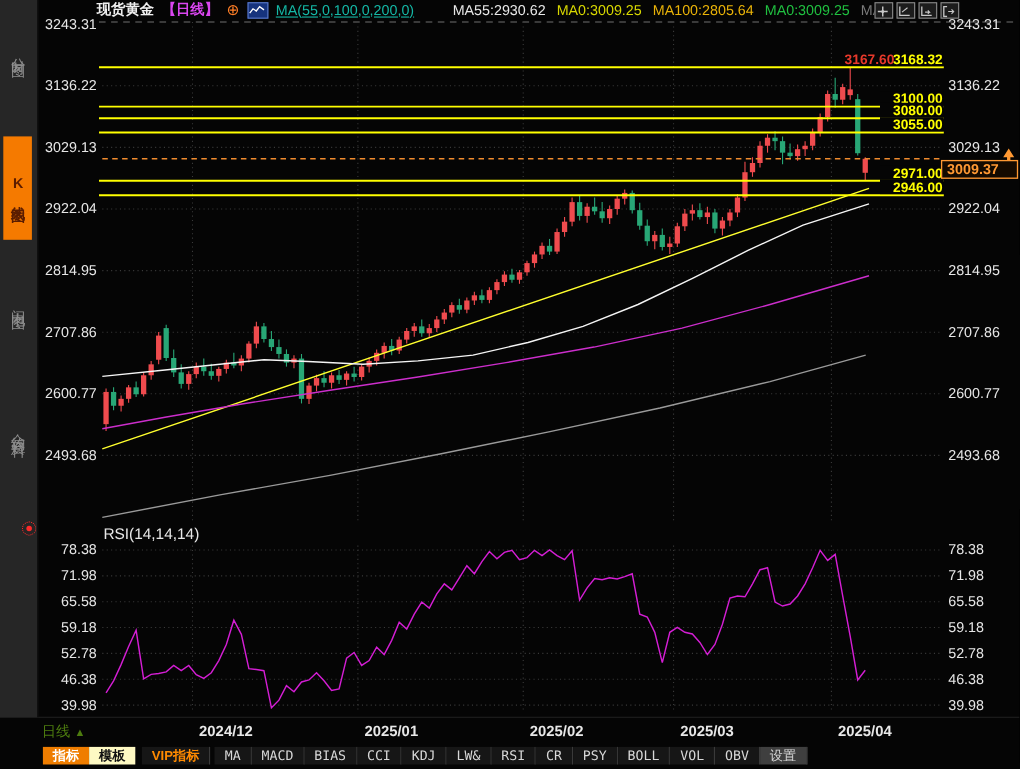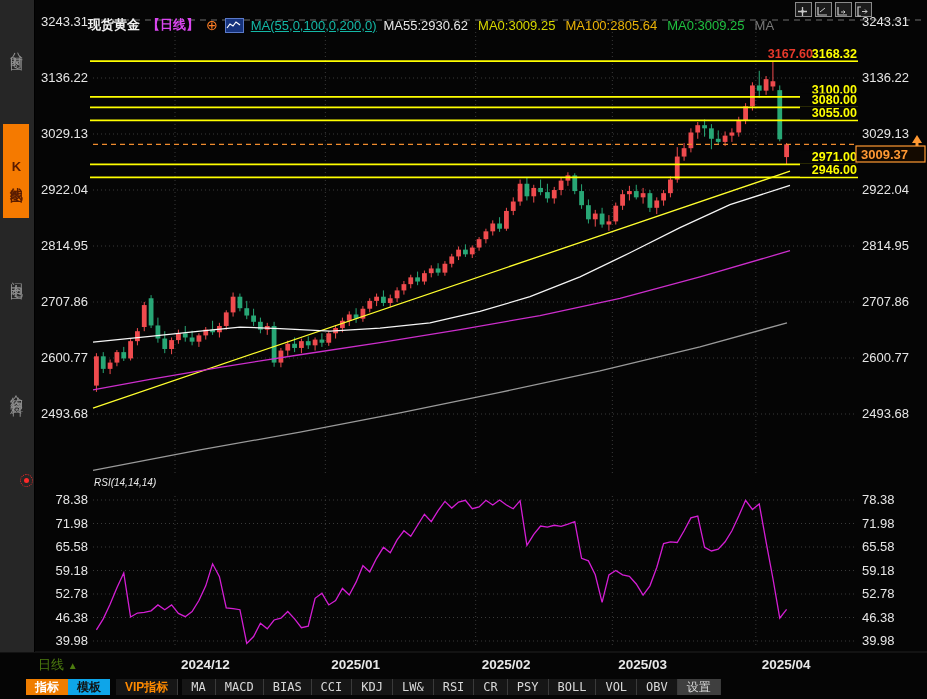--- a/index.html
+++ b/index.html
@@ -9,41 +9,41 @@
   
   #sidebar{position:absolute;left:0;top:0;width:34px;height:652px;background:#262626;border-right:1px solid #000;}
   .side-tab{position:absolute;left:3px;width:26px;writing-mode:vertical-rl;text-orientation:upright;
             letter-spacing:3px;font-size:13px;color:#8f8f8f;text-align:center;cursor:pointer;
             padding:4px 0;line-height:26px;}
   .side-tab.active{background:#f57a00;color:#5a1c00;font-weight:bold;}
   #record-icon{position:absolute;left:20px;top:474px;width:11px;height:11px;border:1px dotted #ff2a2a;
                border-radius:50%;}
   #record-icon::after{content:"";position:absolute;left:3px;top:3px;width:5px;height:5px;background:#ff2a2a;border-radius:50%;}
   
-  #header{position:absolute;left:88px;top:17px;height:16px;display:flex;align-items:center;gap:7px;
+  #header{position:absolute;left:88px;top:1px;height:16px;display:flex;align-items:center;gap:7px;
           font-size:13px;font-weight:bold;white-space:nowrap;}
   #hdr-symbol{color:#f0f0f0;}
   #hdr-period{color:#d946ef;}
   #add-icon{color:#ff7f27;font-size:14px;font-weight:normal;cursor:pointer;}
   #chart-mini-icon{width:17px;height:13px;background:#16337d;border:1px solid #5a79c8;display:inline-block;position:relative;cursor:pointer;}
   #hdr-ma-settings{color:#14b8a6;font-weight:normal;text-decoration:underline;}
   .ma-val{font-weight:normal;}
   #win-controls{position:absolute;left:795px;top:2px;display:flex;gap:3px;}
   .wc{width:15px;height:13px;border:1px solid #8a8a8a;background:#1c1c1c;color:#c8c8c8;cursor:pointer;}
   
-  #rsi-header{position:absolute;left:94px;top:477px;display:flex;gap:12px;font-size:10px;white-space:nowrap;font-style:italic;}
+  #rsi-header{position:absolute;left:94px;top:477px;display:flex;gap:12px;font-size:14px;white-space:nowrap;}
   
   #xaxis-period{position:absolute;left:38px;top:656px;color:#4d7c0f;font-size:13px;font-weight:normal;cursor:pointer;text-align:center;}
   
-  #toolbar{position:absolute;left:26px;top:679px;height:16px;display:flex;align-items:stretch;font-size:12px;}
+  #toolbar{position:absolute;left:39px;top:679px;height:16px;display:flex;align-items:stretch;font-size:12px;}
   .tb-item{display:flex;align-items:center;padding:0 9px;color:#d8d8d8;background:#161616;
            border-right:1px solid #3a3a3a;cursor:pointer;font-family:"DejaVu Sans Mono","Liberation Sans",monospace;}
   .tb-item.cn{font-family:"Liberation Sans",sans-serif;}
   .tb-item.active-orange{background:#ef7d00;color:#fff;font-weight:bold;border-right:none;}
-  .tb-item.light{background:#0ea5e9;color:#111;font-weight:bold;border-right:none;margin-right:6px;}
+  .tb-item.light{background:#fef9c3;color:#111;font-weight:bold;border-right:none;margin-right:6px;}
   .tb-item.vip{color:#ff8a00;font-weight:bold;margin-right:4px;text-align:center;}
   .tb-item.settings{background:#3f3f3f;text-align:center;}
   
   #watermark{position:absolute;left:791px;top:641px;font-size:37px;color:#b4b4b4;letter-spacing:1px;
              font-family:"Liberation Sans",sans-serif;}
 </style>
 </head>
 <body>
 
 <div id="app">
@@ -366,21 +366,21 @@
     <span id="hdr-symbol">现货黄金</span>
     <span id="hdr-period">【日线】</span>
     <span id="add-icon">⊕</span>
     <span id="chart-mini-icon">
       <svg width="15" height="11" viewBox="0 0 15 11">
           <polyline points="1,8 4,4 7,6 10,2 14,5" fill="none" stroke="#ffffff" stroke-width="1.2"></polyline>
         </svg>
     </span>
     <span id="hdr-ma-settings">MA(55,0,100,0,200,0)</span>
     <span id="hdr-ma-values" style="display:flex;gap:10px;">
-        <span class="ma-val" style="color: rgb(232, 232, 232);">MA55:2930.62</span>
+        <span class="ma-val" style="color: rgb(232, 232, 232); margin-left: 28px;">MA55:2930.62</span>
         <span class="ma-val" style="color: rgb(216, 216, 0);">MA0:3009.25</span>
         <span class="ma-val" style="color: #eab308;">MA100:2805.64</span>
         <span class="ma-val" style="color: rgb(32, 192, 64);">MA0:3009.25</span>
         <span class="ma-val" style="color: rgb(122, 122, 122);">MA</span>
       </span>
   </div>
 
   <div id="win-controls">
       <div class="wc"><svg width="13" height="11" viewBox="0 0 13 11">
           <path d="M6.5 1v9M2 5.5h9" stroke="#c8c8c8" stroke-width="1.3"></path>

